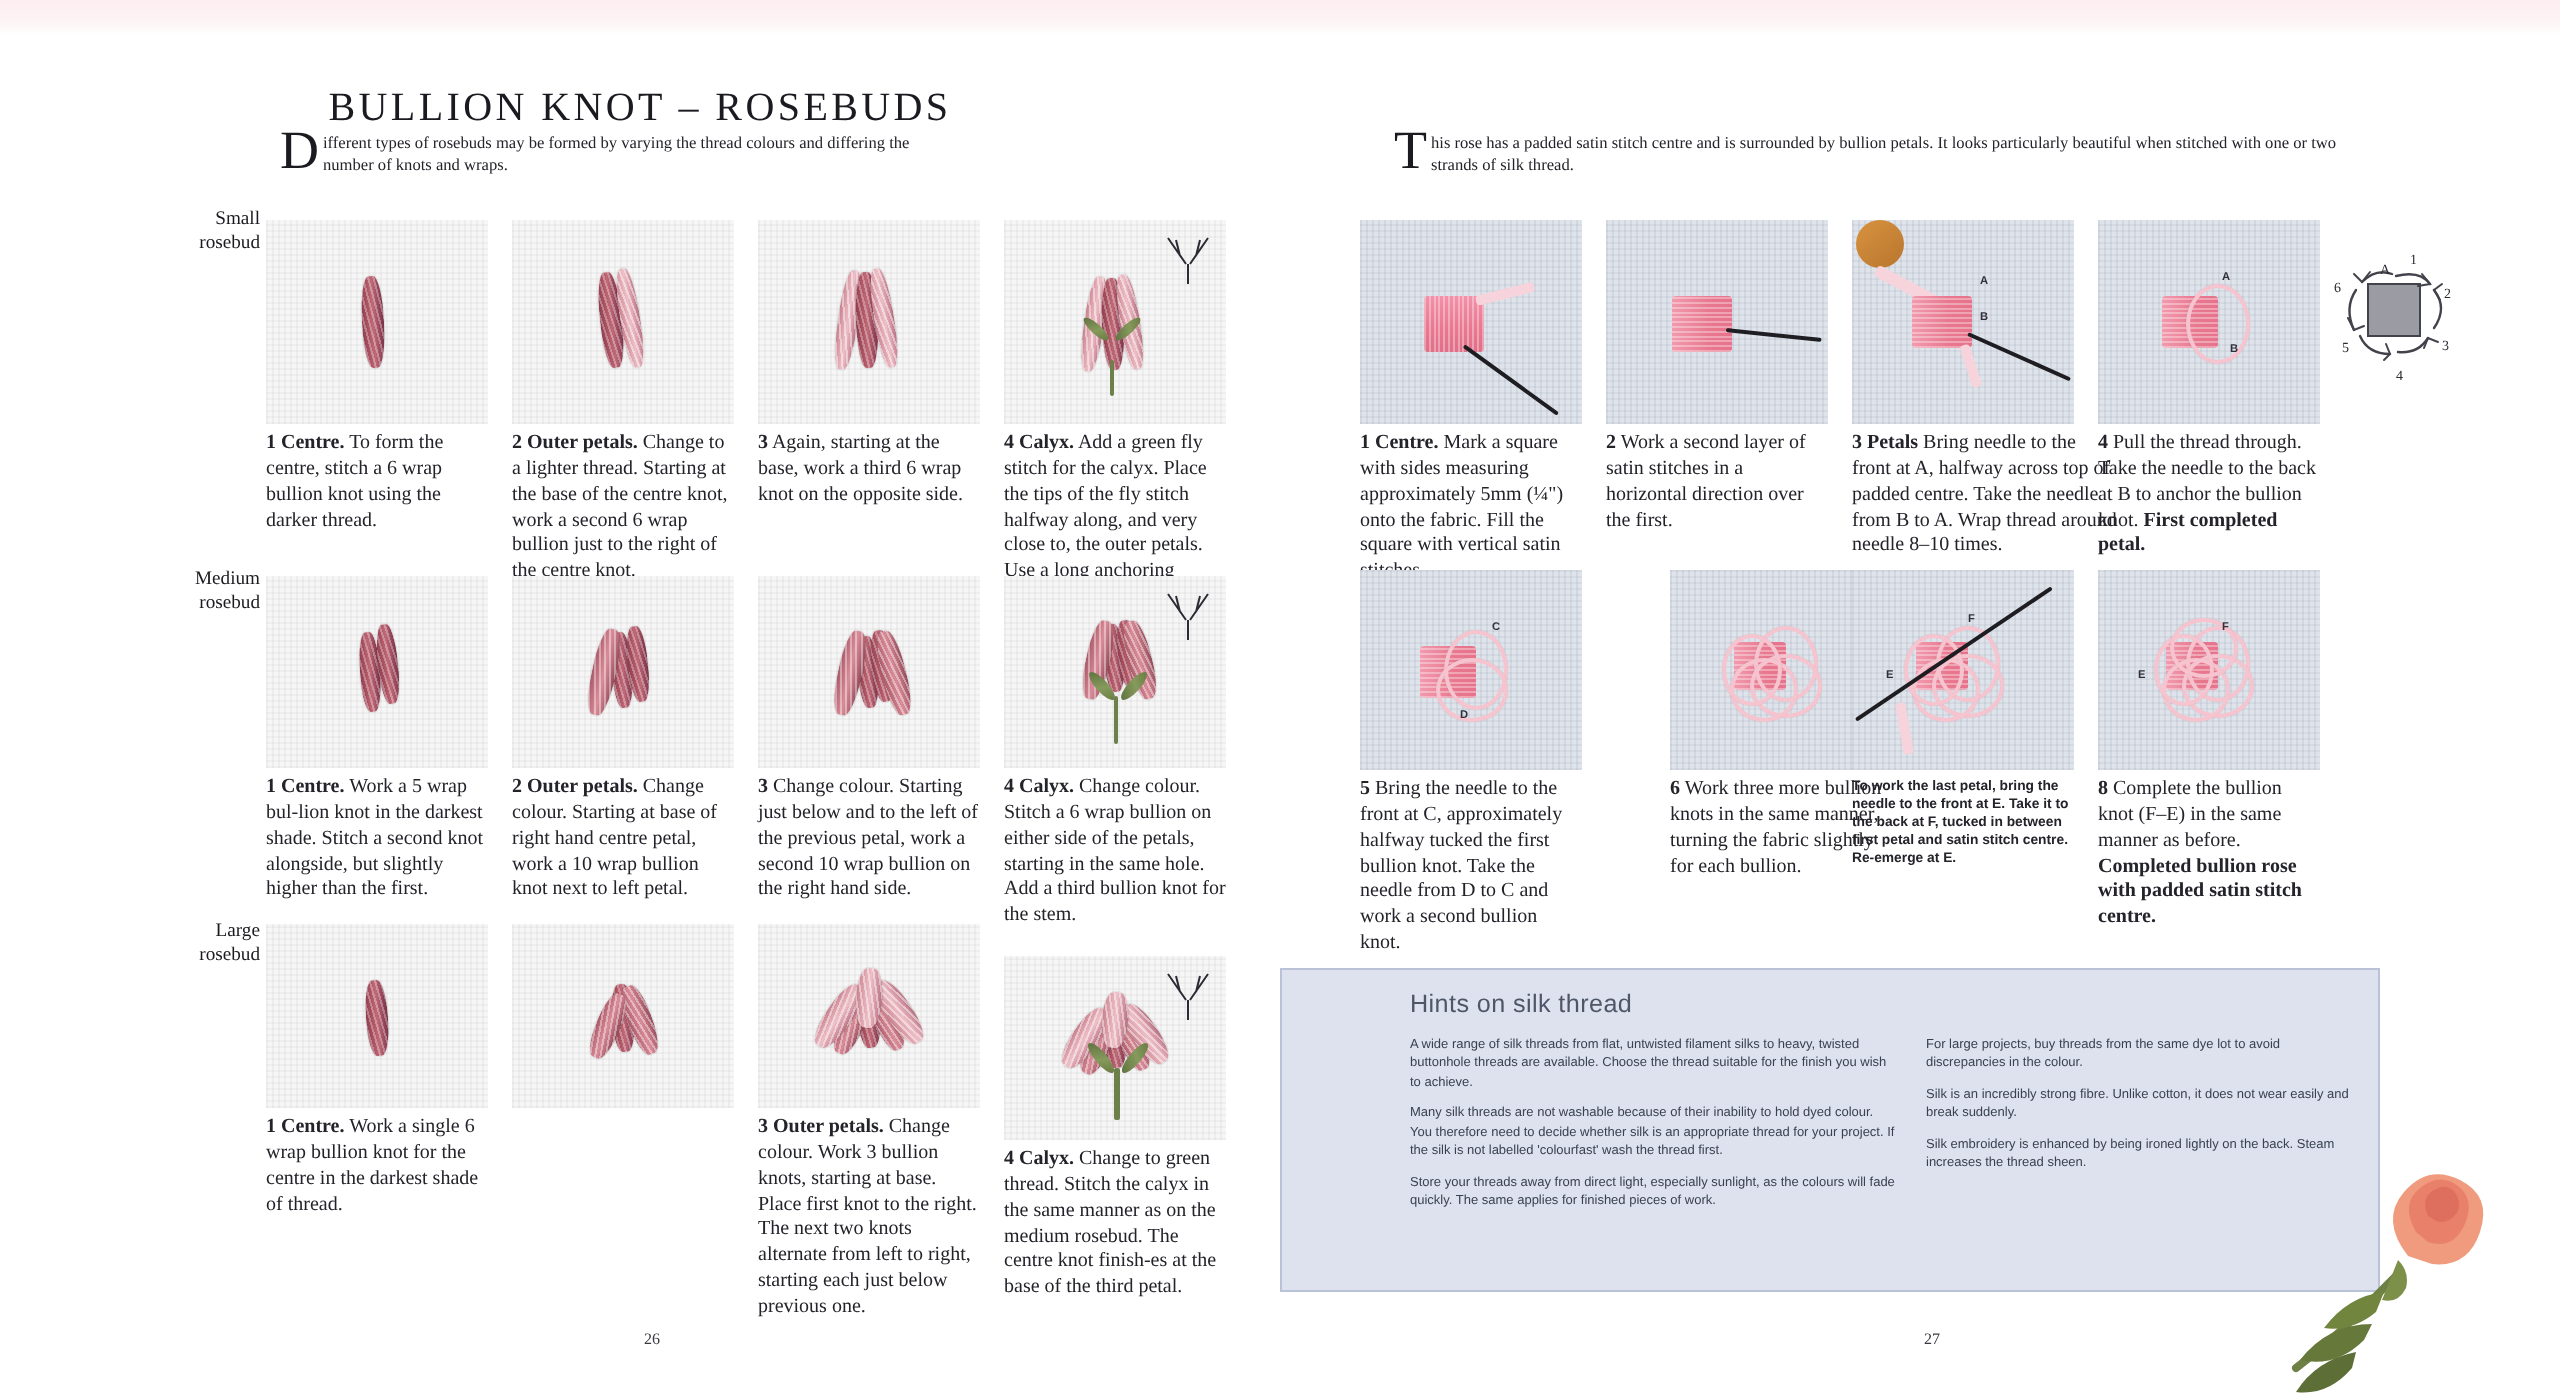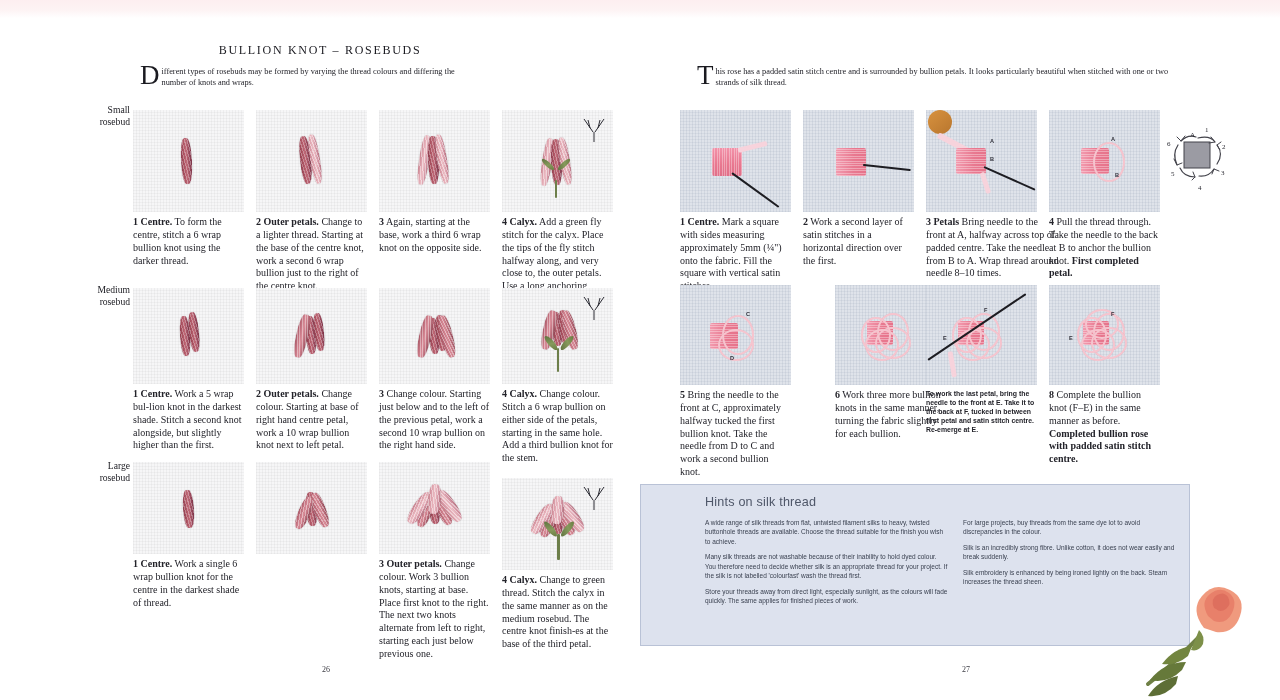--- a/index.html
+++ b/index.html
@@ -15,21 +15,21 @@
   .spread{position:relative;width:1280px;height:700px;}
 
   
   .page{position:absolute;top:0;height:700px;}
   .page-left{left:0;width:640px;}
   .page-right{left:640px;width:640px;}
 
   .chapter-title{
     text-align:center;
     font-family:"Liberation Serif", serif;
-    font-size:12px;
+    font-size:20px;
     letter-spacing:1.7px;
     font-weight:400;
     color:#1a1a20;
     white-space:nowrap;
   }
   .page-right .chapter-title{font-size:14.2px;letter-spacing:1.1px;}
 
   .intro{
     font-size:8.3px;line-height:1.33;color:#23232a;
     position:relative;

